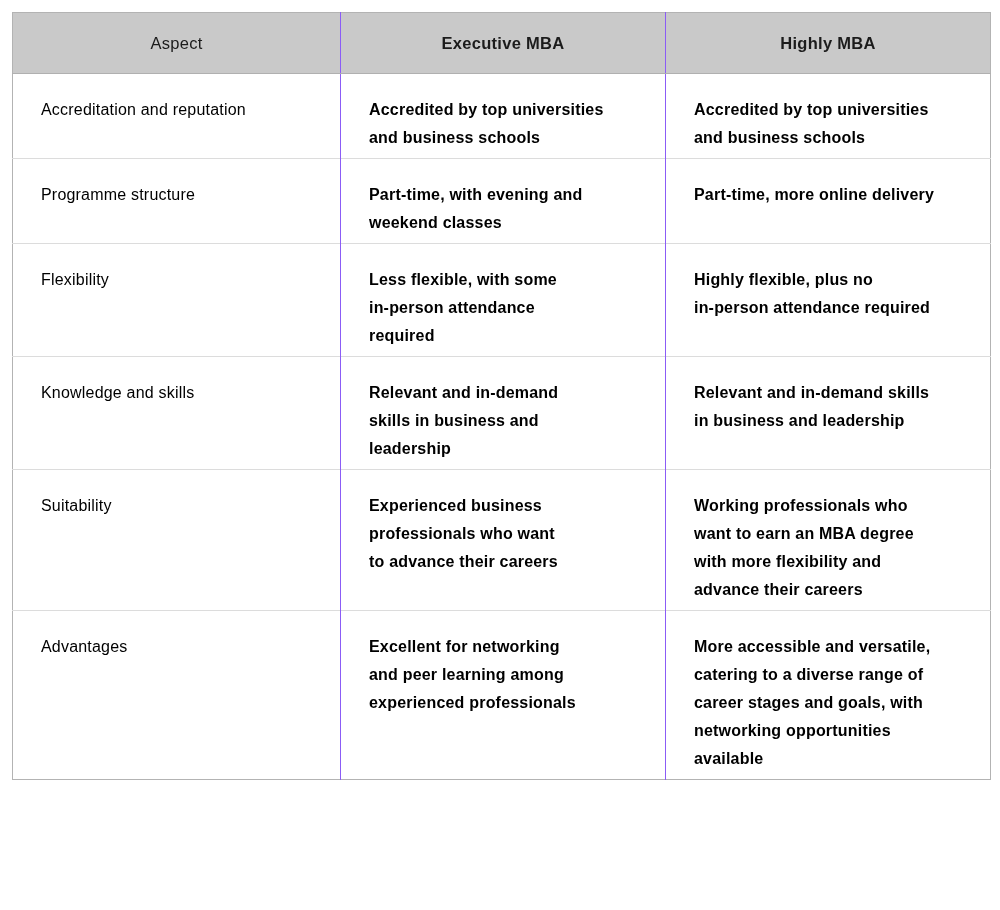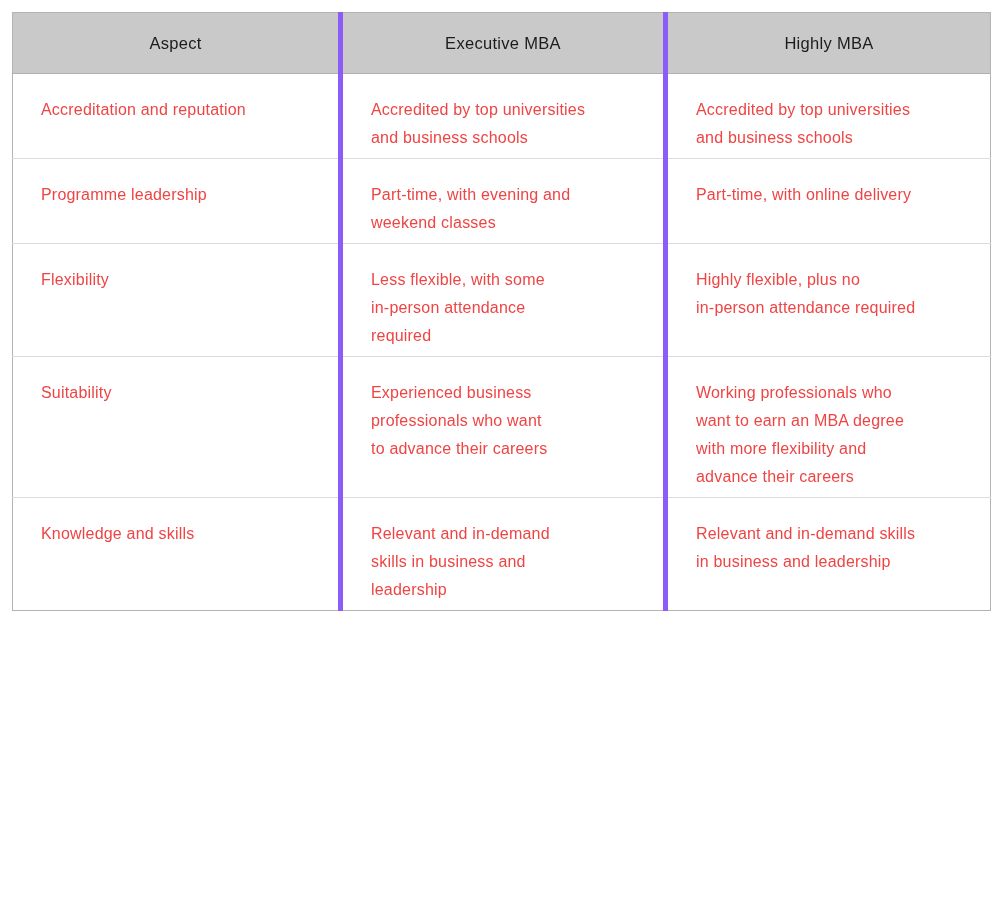--- a/index.html
+++ b/index.html
@@ -32,29 +32,30 @@
     font-size: 16.5px;
     font-weight: 400;
     letter-spacing: 0.3px;
     color: #1c1c1c;
     text-align: center;
     vertical-align: middle;
     border-bottom: 1px solid #b0b0b0;
   }
   table.compare th + th,
   table.compare td + td {
-    border-left: 5px solid #8b5cf6;
+    border-left: 1px solid #8b5cf6;
+    font-weight: bold;
   }
   table.compare td {
     vertical-align: top;
     padding: 22px 26px 6px 28px;
     font-size: 16px;
     line-height: 28px;
     letter-spacing: 0.2px;
-    color: #ef4444;
+    color: #000000;
     white-space: pre-line;
   }
   table.compare tbody tr + tr td {
     border-top: 1px solid #dcdcdc;
   }
 </style>
 </head>
 <body>
 
 <div class="page">
@@ -74,47 +75,58 @@
       </thead>
       <tbody>
         <tr>
           <td>Accreditation and reputation</td>
           <td>Accredited by top universities
 and business schools</td>
           <td>Accredited by top universities
 and business schools</td>
         </tr>
         <tr>
-          <td>Programme leadership</td>
+          <td>Programme structure</td>
           <td>Part-time, with evening and
 weekend classes</td>
-          <td>Part-time, with online delivery</td>
+          <td>Part-time, more online delivery</td>
         </tr>
         <tr>
           <td>Flexibility</td>
           <td>Less flexible, with some
 in-person attendance
 required</td>
           <td>Highly flexible, plus no
 in-person attendance required</td>
+        </tr>
+        <tr>
+          <td>Knowledge and skills</td>
+          <td>Relevant and in-demand
+skills in business and
+leadership</td>
+          <td>Relevant and in-demand skills
+in business and leadership</td>
         </tr>
         <tr>
           <td>Suitability</td>
           <td>Experienced business
 professionals who want
 to advance their careers</td>
           <td>Working professionals who
 want to earn an MBA degree
 with more flexibility and
 advance their careers</td>
         </tr>
         <tr>
-          <td>Knowledge and skills</td>
-          <td>Relevant and in-demand
-skills in business and
-leadership</td>
-          <td>Relevant and in-demand skills
-in business and leadership</td>
+          <td>Advantages</td>
+          <td>Excellent for networking
+and peer learning among
+experienced professionals</td>
+          <td>More accessible and versatile,
+catering to a diverse range of
+career stages and goals, with
+networking opportunities
+available</td>
         </tr>
       </tbody>
     </table>
   </div>
 </div>
 
 </body></html>

